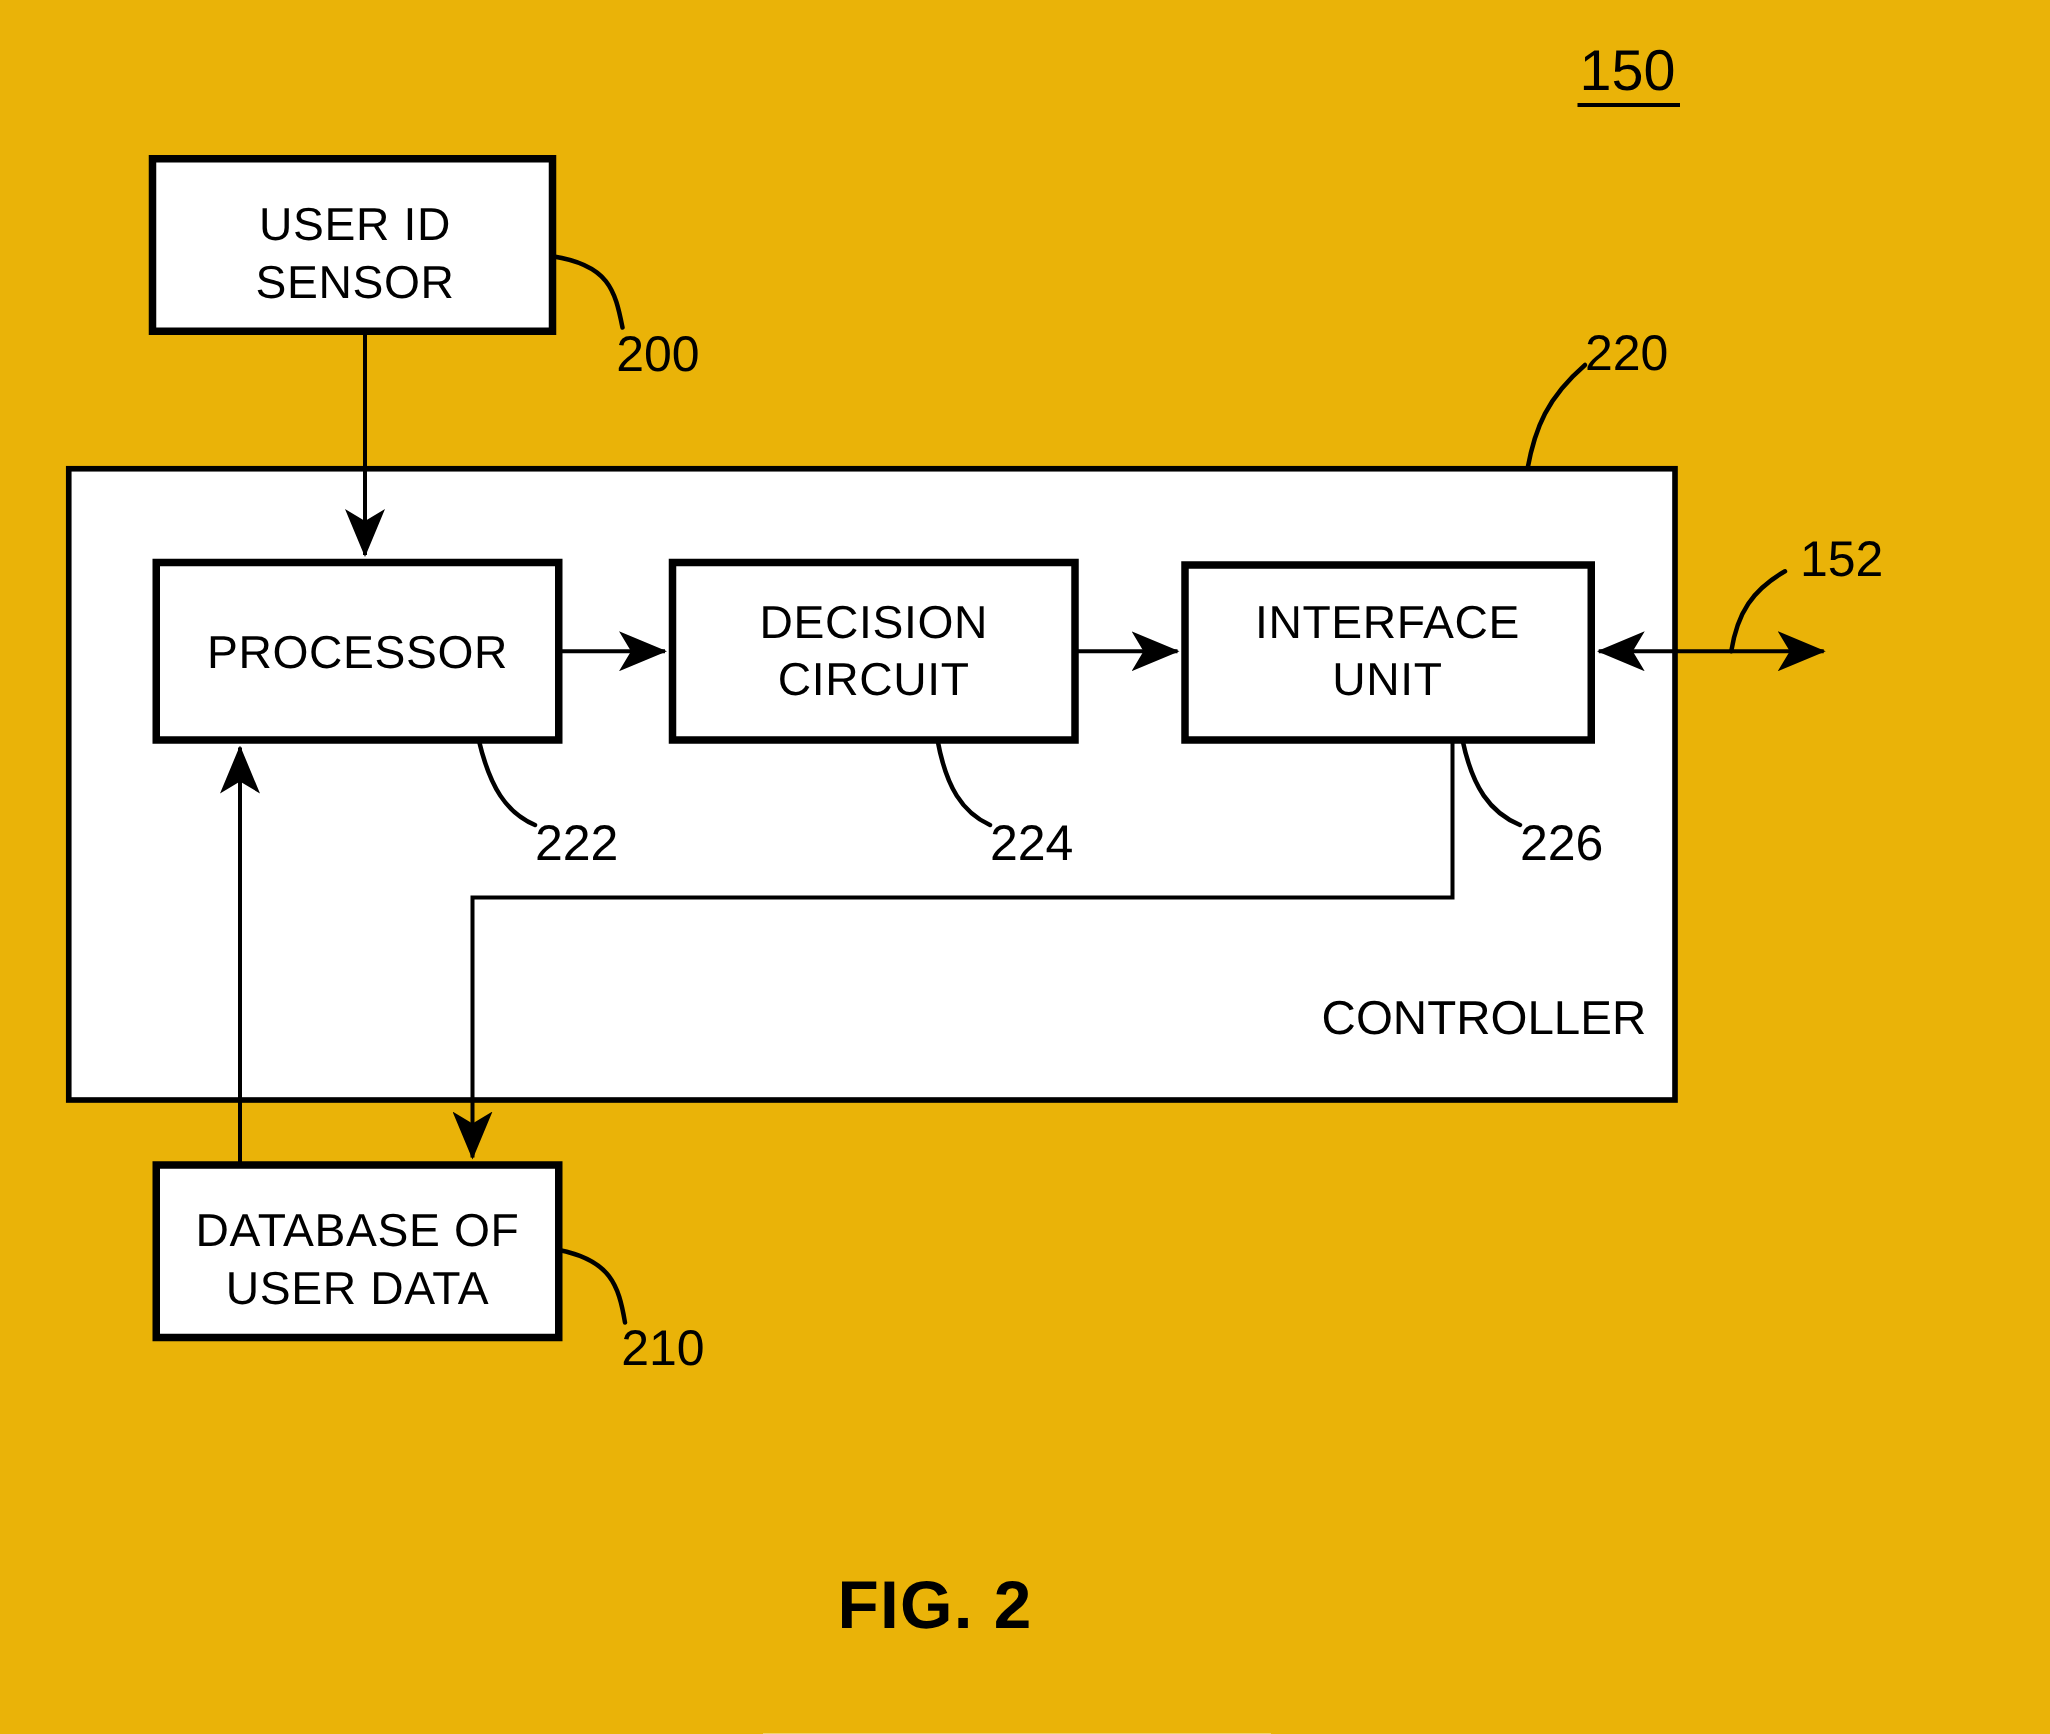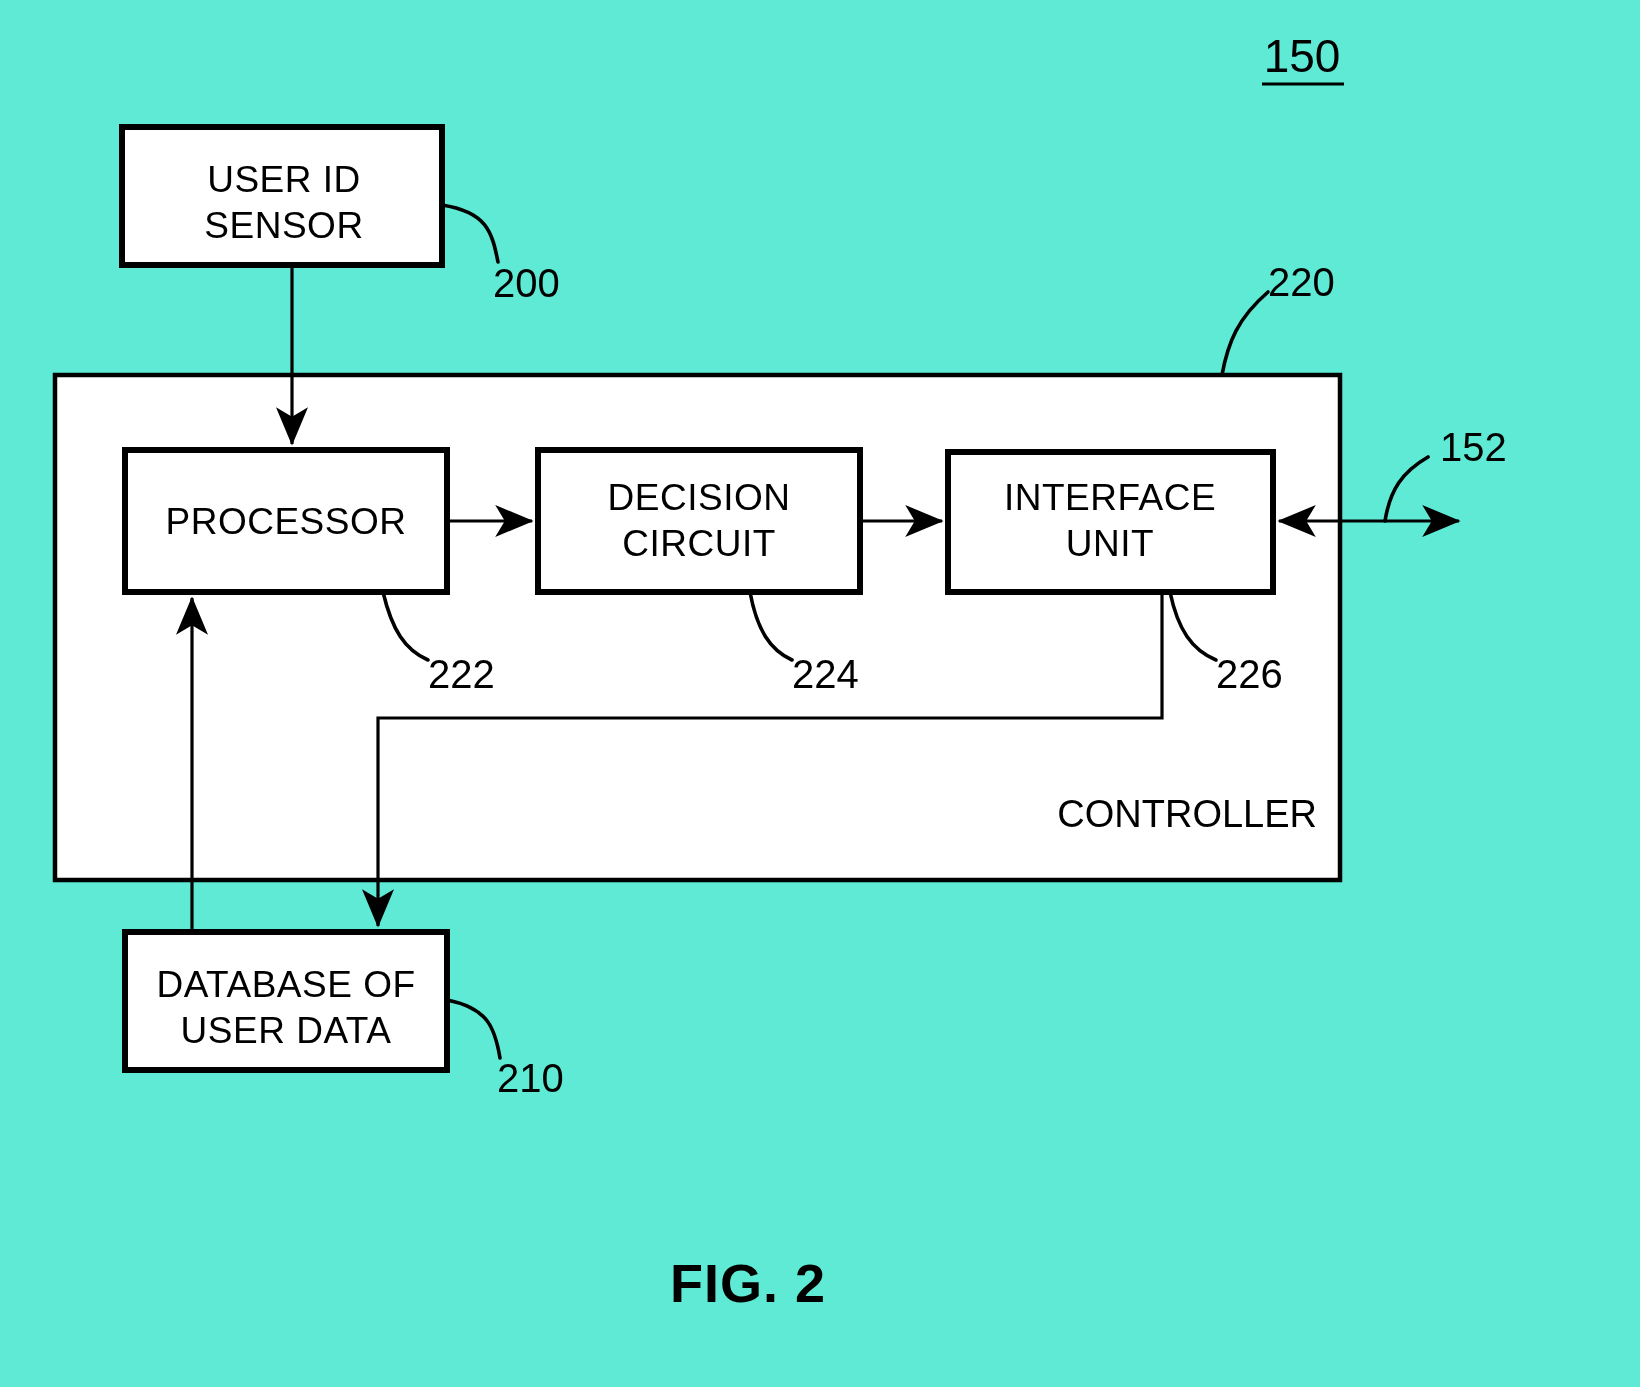--- a/index.html
+++ b/index.html
@@ -8,21 +8,21 @@
     background: #ffffff;
   }
   body {
     font-family: "Liberation Sans", sans-serif;
     color: #000000;
   }
   #page {
     position: relative;
     width: 1640px;
     height: 1387px;
-    background: #5eead4;
+    background: #eab308;
     overflow: hidden;
   }
   #fig-svg {
     position: absolute;
     left: 0;
     top: 0;
     width: 1640px;
     height: 1387px;
   }
   .box-label {

